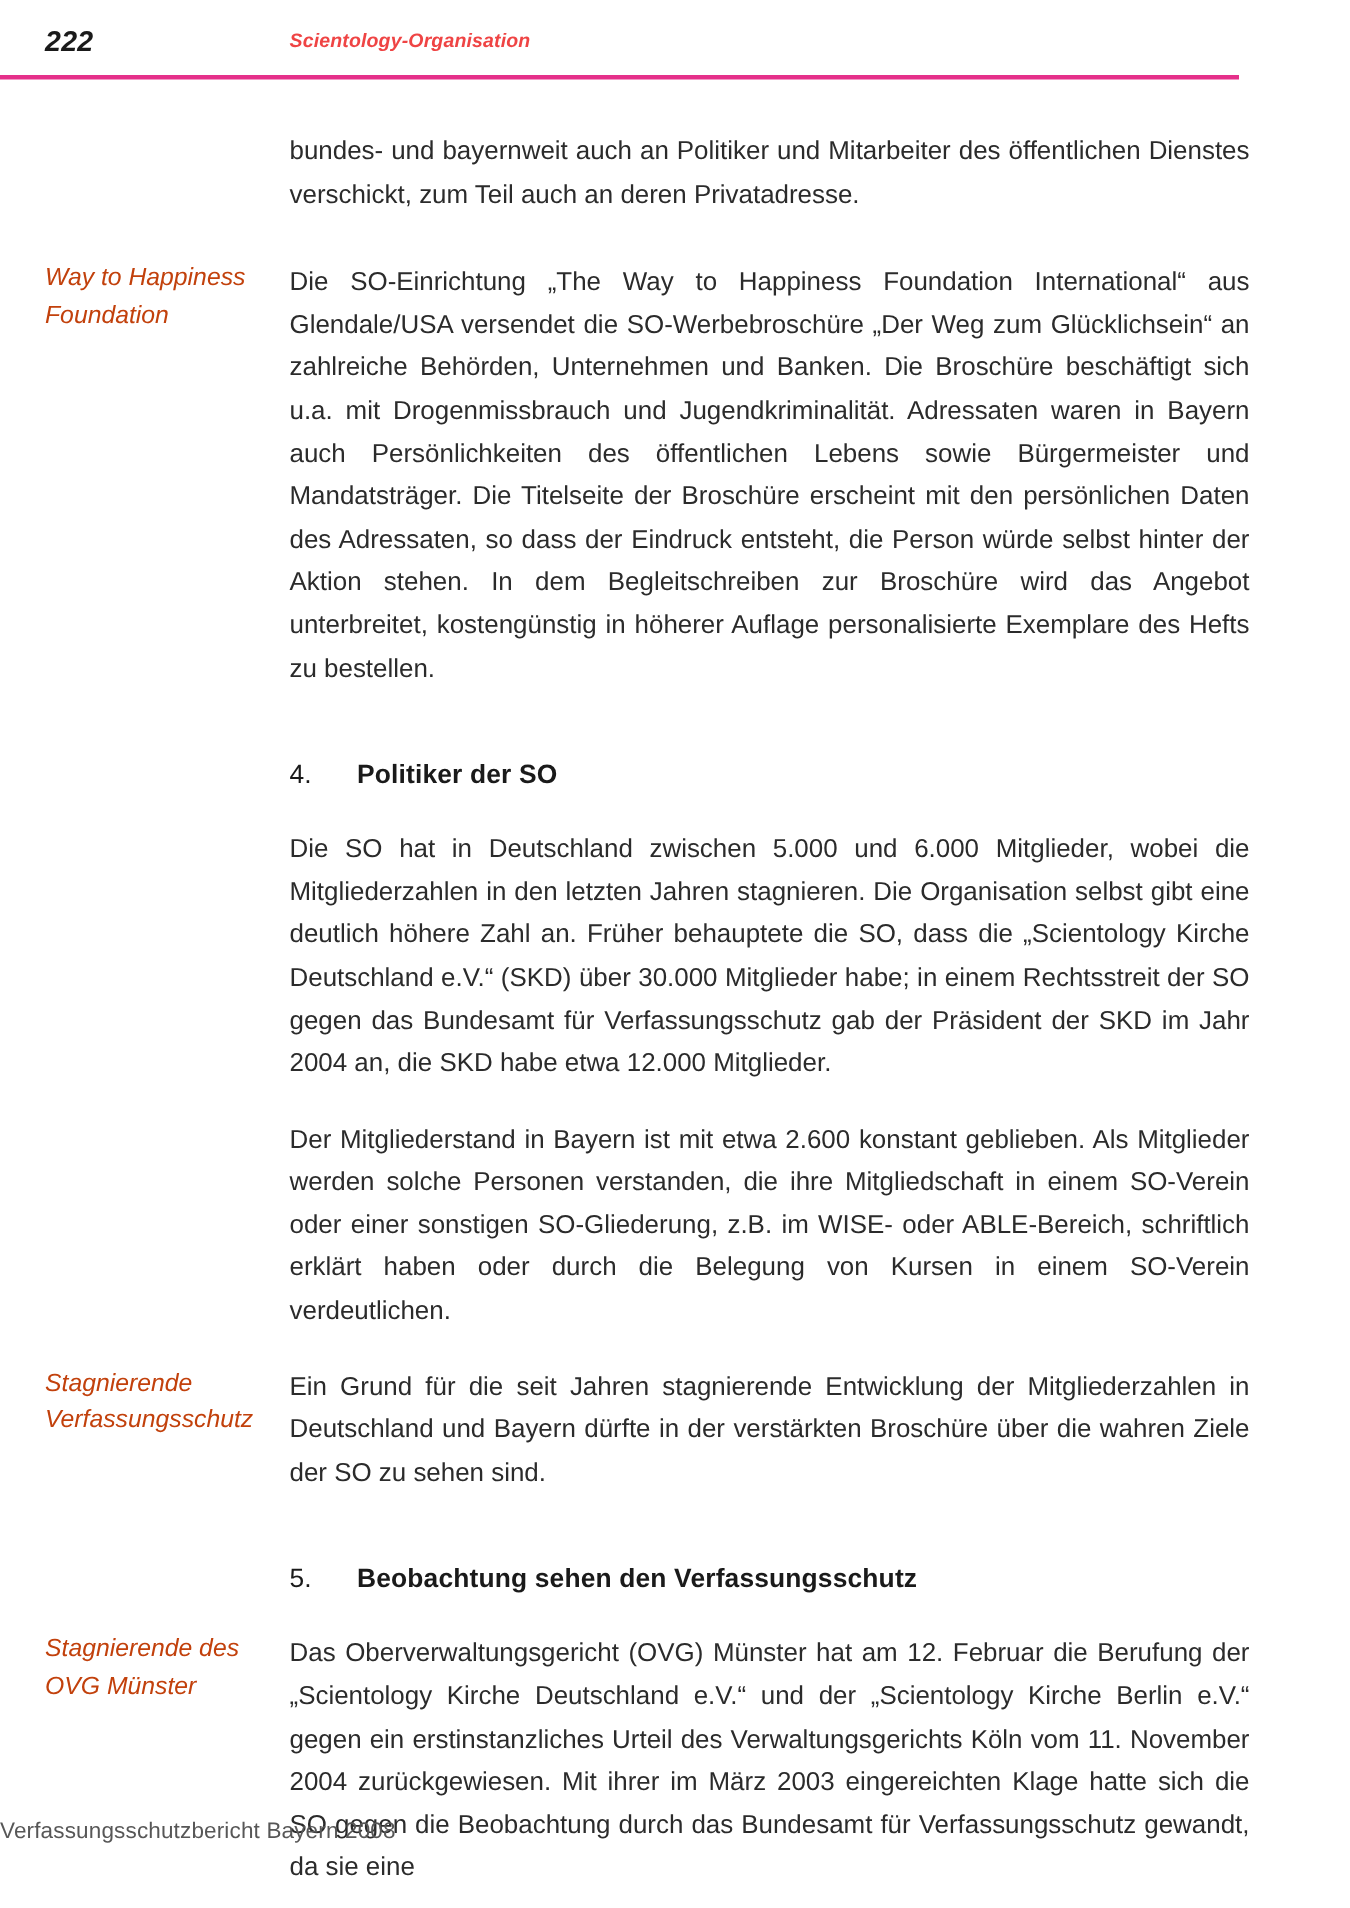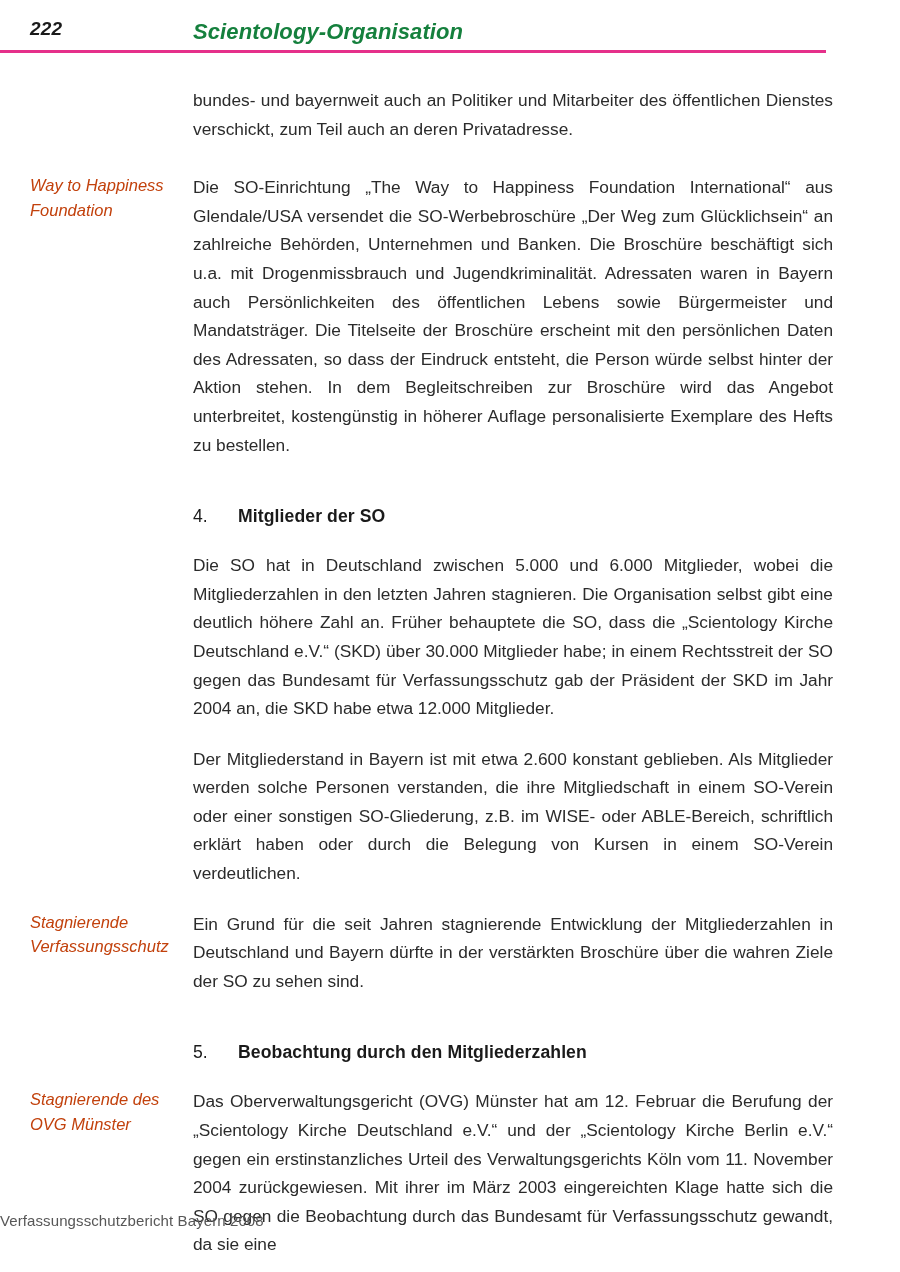--- a/index.html
+++ b/index.html
@@ -37,23 +37,23 @@
     top: 0;
     font-size: 19px;
     font-weight: bold;
     color: #1a1a1a;
     letter-spacing: 0.2px;
   }
   .header-title {
     position: absolute;
     left: 193px;
     top: 1px;
-    font-size: 22px;
+    font-size: 13px;
     font-weight: bold;
-    color: #15803d;
+    color: #ef4444;
     letter-spacing: 0.1px;
   }
   .header-rule {
     position: absolute;
     left: 0;
     top: 50px;
     width: 826px;
     height: 3px;
     background: #e5308a;
   }
@@ -155,21 +155,21 @@
 
     <div class="block">
       <div class="marginnote">Way to Happiness Foundation</div>
       <div class="bodytext lastline-left">Die SO-Einrichtung „The Way to Happiness Foundation International“ aus Glendale/USA versendet die SO-Werbebroschüre „Der Weg zum Glücklichsein“ an zahlreiche Behörden, Unternehmen und Banken. Die Broschüre beschäftigt sich u.a. mit Drogenmissbrauch und Jugend­kriminalität. Adressaten waren in Bayern auch Persönlichkeiten des öffentlichen Lebens sowie Bürgermeister und Mandatsträger. Die Titel­seite der Broschüre erscheint mit den persönlichen Daten des Adressa­ten, so dass der Eindruck entsteht, die Person würde selbst hinter der Aktion stehen. In dem Begleitschreiben zur Broschüre wird das Angebot unterbreitet, kostengünstig in höherer Auflage personalisierte Exem­plare des Hefts zu bestellen.</div>
     </div>
 
     <div class="para-gap-lg"></div>
 
     <div class="section-heading">
       <span class="section-num">4.</span>
-      <span class="section-label">Mitglieder der SO</span>
+      <span class="section-label">Politiker der SO</span>
     </div>
 
     <div class="para-gap-sm"></div>
 
     <div class="block">
       <div class="bodytext lastline-left">Die SO hat in Deutschland zwischen 5.000 und 6.000 Mitglieder, wobei die Mitgliederzahlen in den letzten Jahren stagnieren. Die Organisation selbst gibt eine deutlich höhere Zahl an. Früher behauptete die SO, dass die „Scientology Kirche Deutschland e.V.“ (SKD) über 30.000 Mitglie­der habe; in einem Rechtsstreit der SO gegen das Bundesamt für Ver­fassungsschutz gab der Präsident der SKD im Jahr 2004 an, die SKD habe etwa 12.000 Mitglieder.</div>
     </div>
 
     <div class="para-gap-sm"></div>
 
@@ -181,21 +181,21 @@
 
     <div class="block">
       <div class="marginnote">Stagnierende Verfassungsschutz</div>
       <div class="bodytext lastline-left">Ein Grund für die seit Jahren stagnierende Entwicklung der Mitglieder­zahlen in Deutschland und Bayern dürfte in der verstärkten Broschüre über die wahren Ziele der SO zu sehen sind.</div>
     </div>
 
     <div class="para-gap-lg"></div>
 
     <div class="section-heading">
       <span class="section-num">5.</span>
-      <span class="section-label">Beobachtung durch den Mitgliederzahlen</span>
+      <span class="section-label">Beobachtung sehen den Verfassungsschutz</span>
     </div>
 
     <div class="para-gap-sm"></div>
 
     <div class="block">
       <div class="marginnote">Stagnierende des OVG Münster</div>
       <div class="bodytext">Das Oberverwaltungsgericht (OVG) Münster hat am 12. Februar die Be­rufung der „Scientology Kirche Deutschland e.V.“ und der „Scientology Kirche Berlin e.V.“ gegen ein erstinstanzliches Urteil des Verwaltungs­gerichts Köln vom 11. November 2004 zurückgewiesen. Mit ihrer im März 2003 eingereichten Klage hatte sich die SO gegen die Beobach­tung durch das Bundesamt für Verfassungsschutz gewandt, da sie eine</div>
     </div>
 
   </div>

